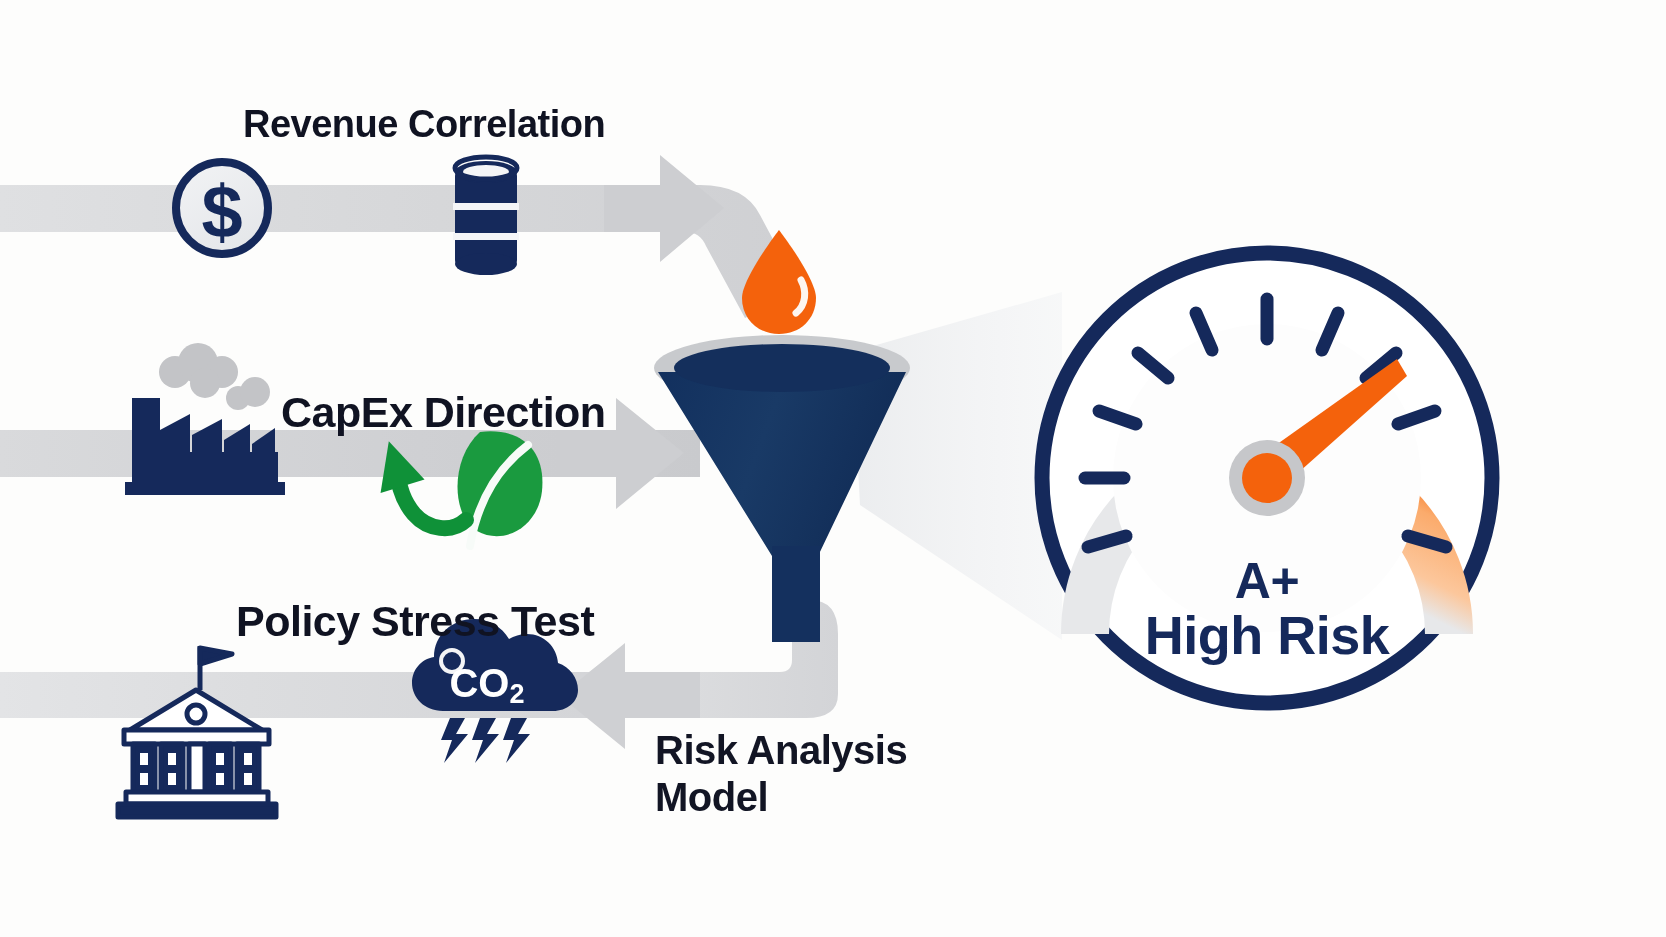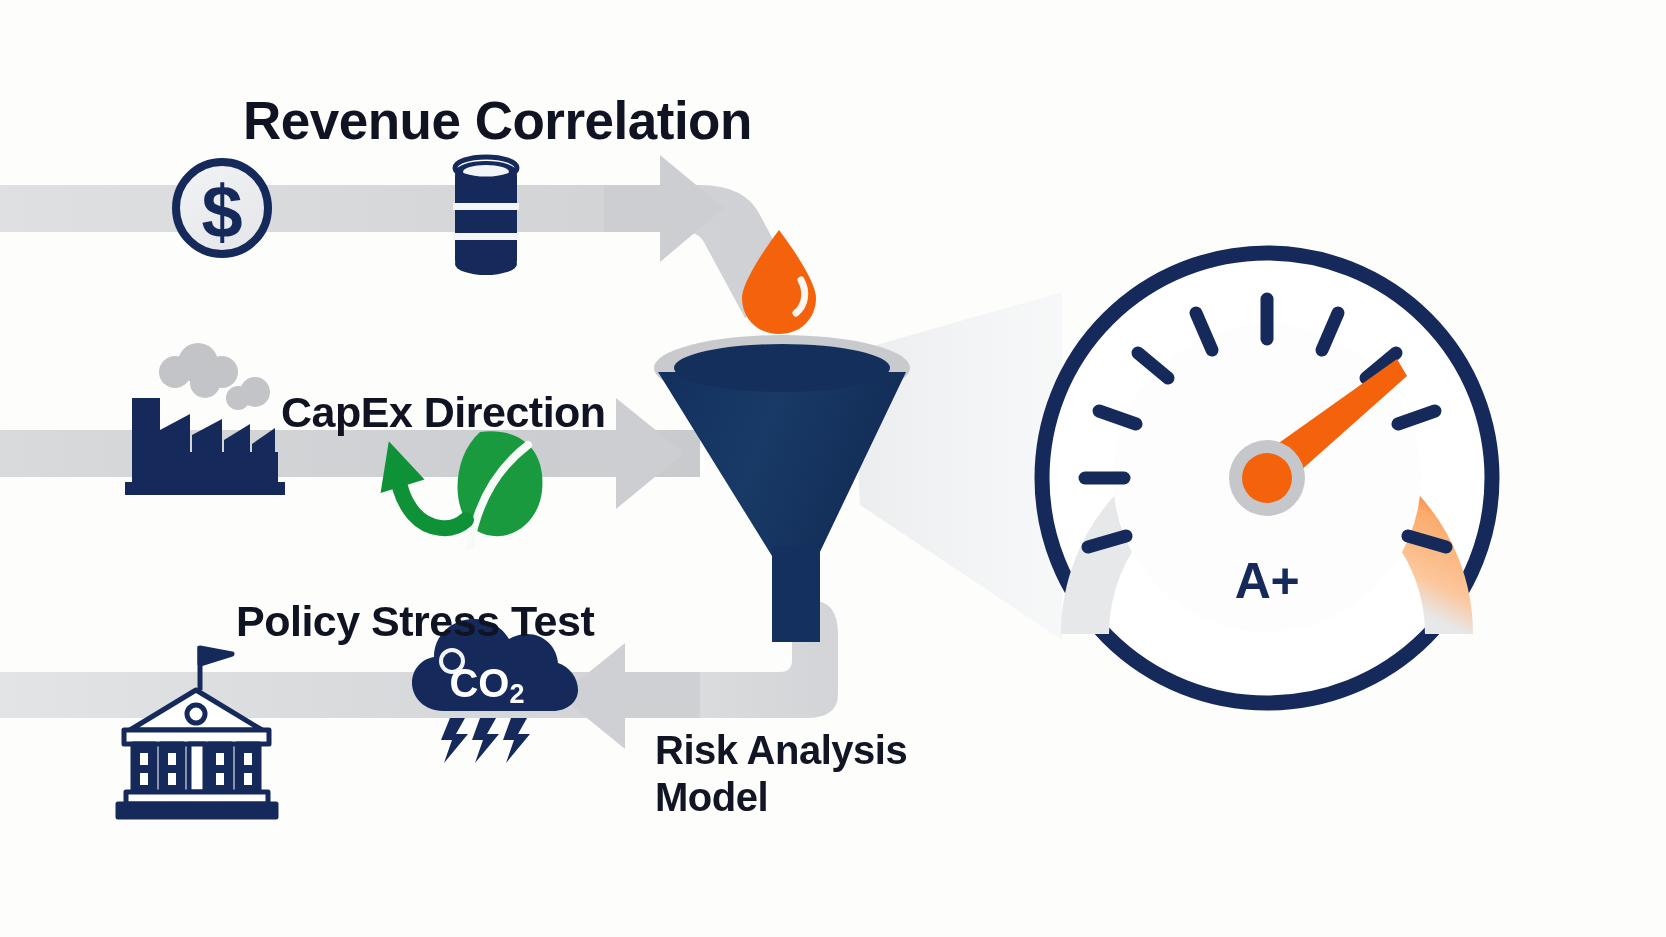--- a/index.html
+++ b/index.html
@@ -22,21 +22,21 @@
     height: 937px;
   }
   .lbl {
     position: absolute;
     font-family: "Liberation Sans", sans-serif;
     font-weight: bold;
     color: #101322;
     white-space: nowrap;
     letter-spacing: -0.5px;
   }
-  #label-revenue   { left: 243px; top: 90px; font-size: 53px; }
+  #label-revenue   { left: 243px; top: 103px; font-size: 38px; }
   #label-capex     { left: 281px; top: 362px; font-size: 43px; margin-top: 26px; }
   #label-policy    { left: 236px; top: 597px; font-size: 43px; }
   #label-model     {
     left: 655px; top: 727px; font-size: 40px; color: #121524;
     line-height: 1.18; white-space: normal; width: 270px;
   }
   .gauge-text {
     position: absolute;
     width: 420px;
     text-align: center;
@@ -257,14 +257,15 @@
 
   <div class="lbl" id="label-model">
     <div>Risk Analysis</div>
     <div>Model</div>
   </div>
 
   <div class="lbl" id="label-policy">Policy Stress Test</div>
 
   <div class="gauge-text" id="gauge-grade">A+</div>
 
+  <div class="gauge-text" id="gauge-status">High Risk</div>
 
 </div>
 
 </body></html>

